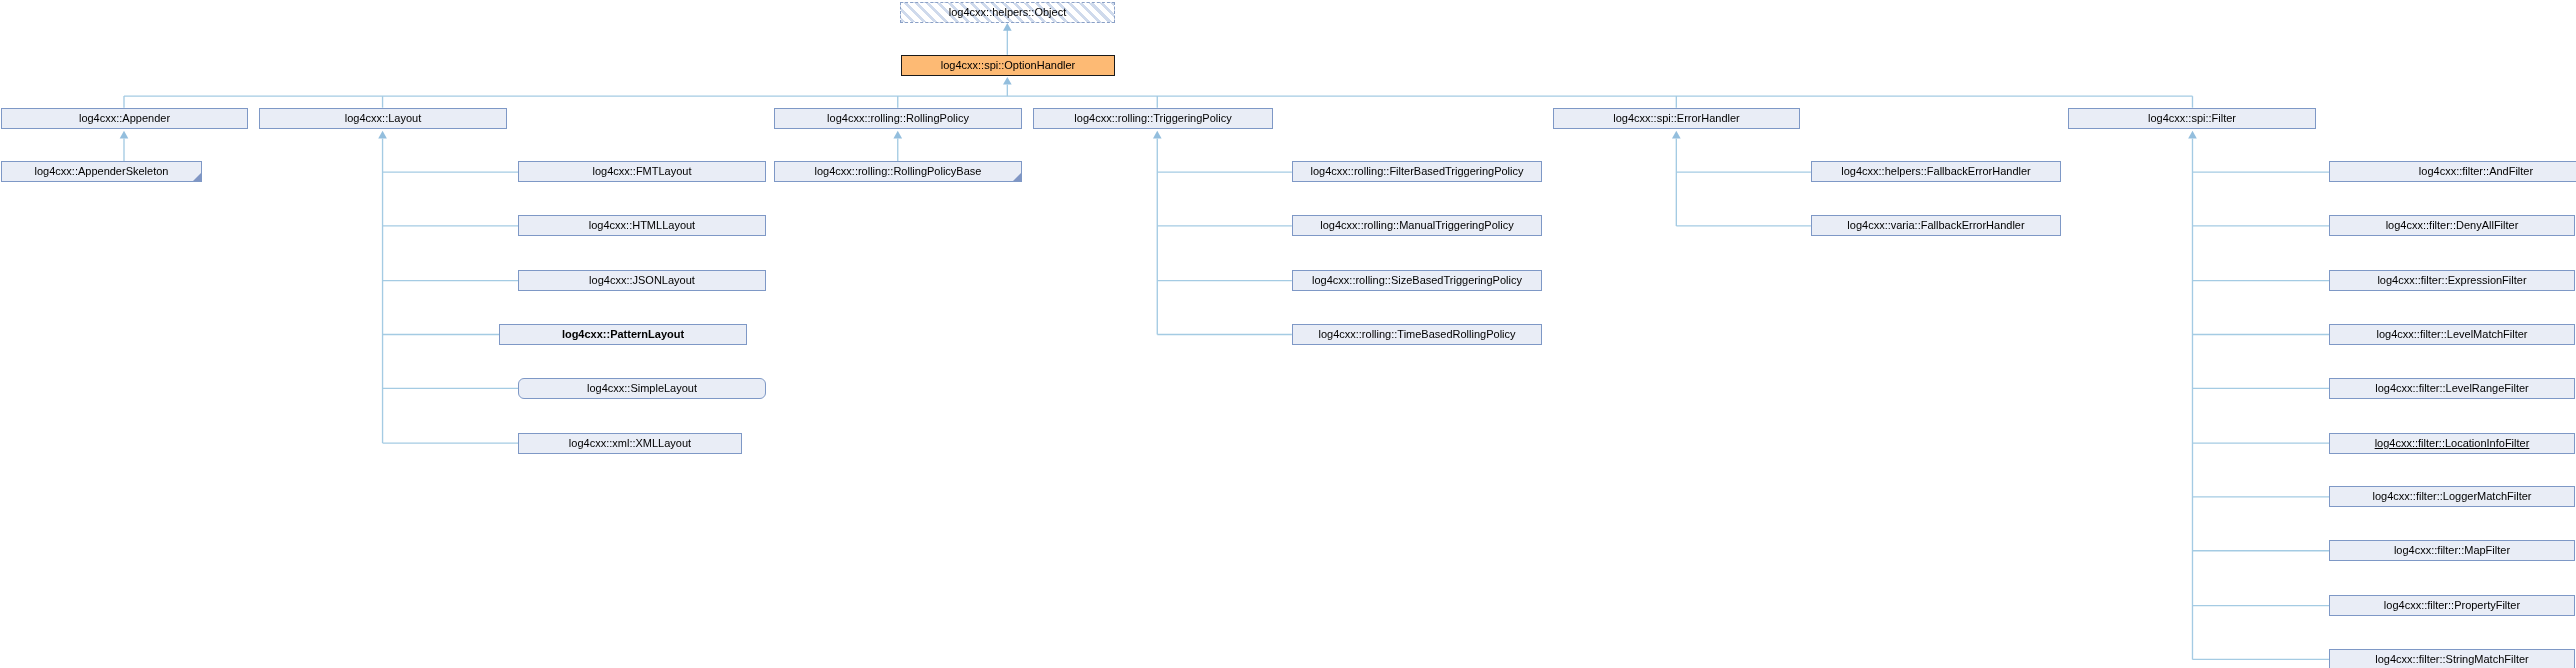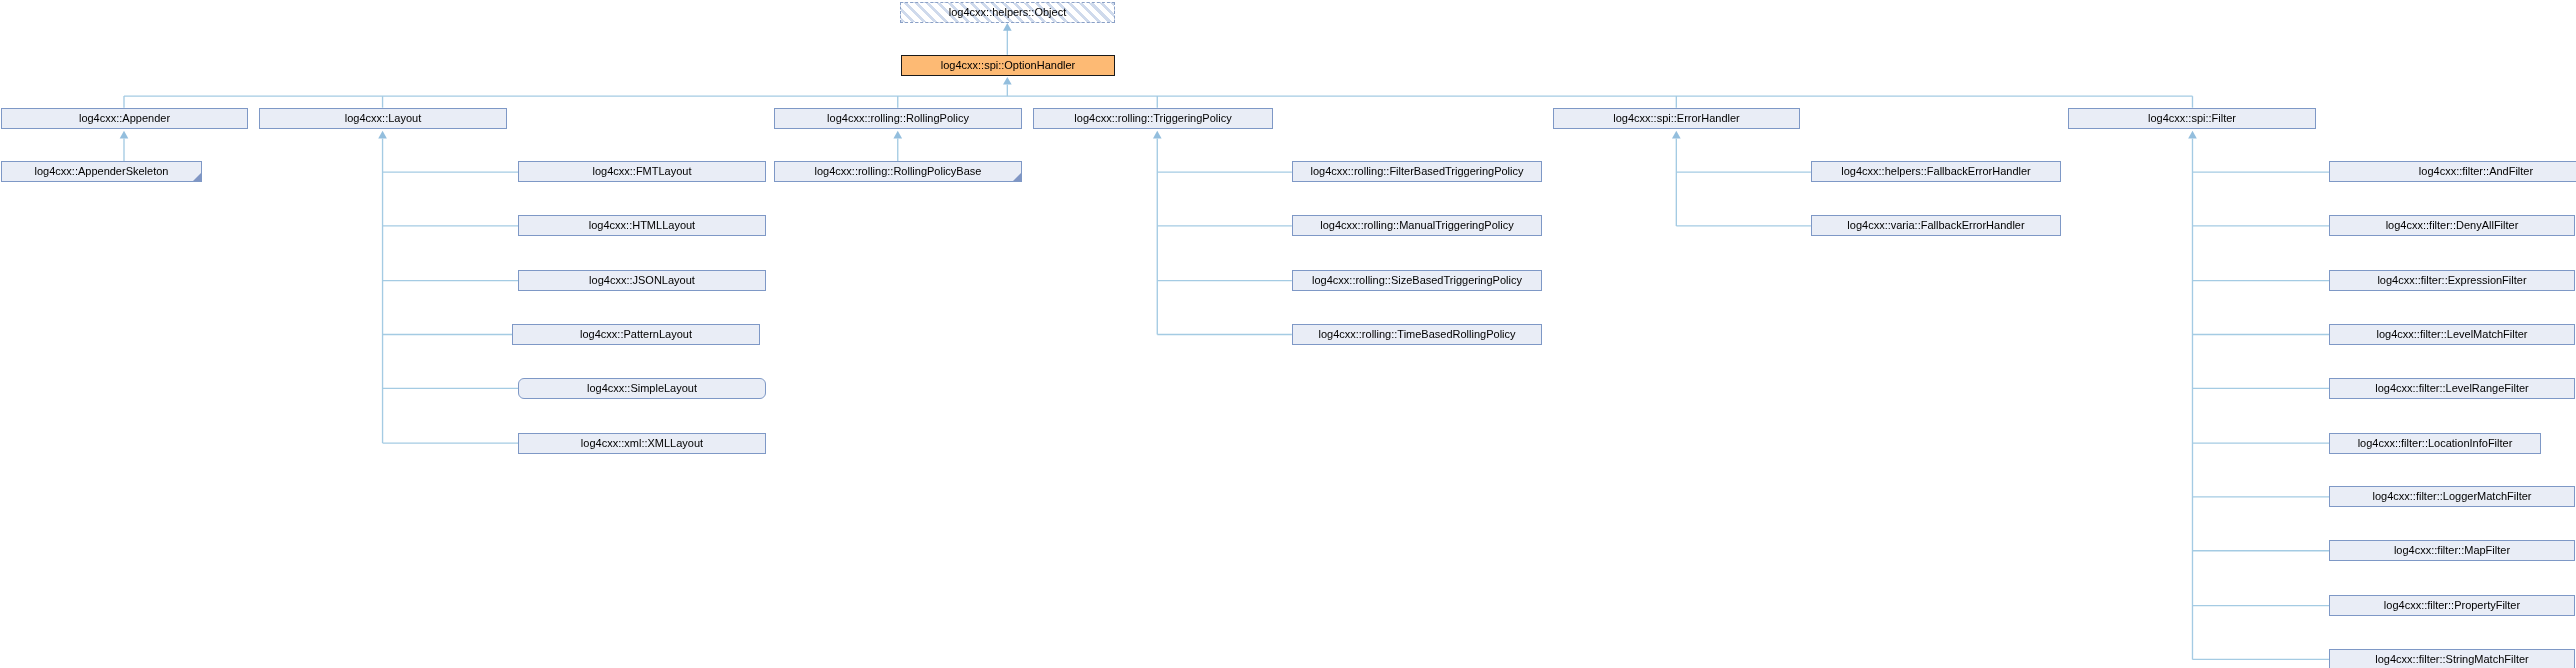--- a/index.html
+++ b/index.html
@@ -108,42 +108,42 @@
   <div class="node" style="left:2068px;top:108px;width:248px;">log4cxx::spi::Filter</div>
 
   <div class="node" style="left:1px;top:161px;width:201px;text-align:right;">
     <span>log4cxx::AppenderSkeleton</span>
     <span class="fold"></span>
   </div>
 
   <div class="node" style="left:518px;top:161px;width:248px;">log4cxx::FMTLayout</div>
   <div class="node" style="left:518px;top:215px;width:248px;">log4cxx::HTMLLayout</div>
   <div class="node" style="left:518px;top:270px;width:248px;">log4cxx::JSONLayout</div>
-  <div class="node" style="left:512px;top:324px;width:248px;">log4cxx::PatternLayout</div>
+  <div class="node" style="left:499px;top:324px;width:248px;font-weight:bold;">log4cxx::PatternLayout</div>
   <div class="node" style="left:518px;top:378px;width:248px;border-radius:6px;">log4cxx::SimpleLayout</div>
-  <div class="node" style="left:518px;top:433px;width:248px;text-align:right;">log4cxx::xml::XMLLayout</div>
+  <div class="node" style="left:518px;top:433px;width:224px;text-align:right;">log4cxx::xml::XMLLayout</div>
 
   <div class="node" style="left:774px;top:161px;width:248px;">
     <span>log4cxx::rolling::RollingPolicyBase</span>
     <span class="fold"></span>
   </div>
 
   <div class="node" style="left:1292px;top:161px;width:250px;">log4cxx::rolling::FilterBasedTriggeringPolicy</div>
   <div class="node" style="left:1292px;top:215px;width:250px;">log4cxx::rolling::ManualTriggeringPolicy</div>
   <div class="node" style="left:1292px;top:270px;width:250px;">log4cxx::rolling::SizeBasedTriggeringPolicy</div>
   <div class="node" style="left:1292px;top:324px;width:250px;">log4cxx::rolling::TimeBasedRollingPolicy</div>
 
   <div class="node" style="left:1811px;top:161px;width:250px;">log4cxx::helpers::FallbackErrorHandler</div>
   <div class="node" style="left:1811px;top:215px;width:250px;">log4cxx::varia::FallbackErrorHandler</div>
 
   <div class="node" style="left:2329px;top:161px;width:294px;">log4cxx::filter::AndFilter</div>
   <div class="node" style="left:2329px;top:215px;width:246px;">log4cxx::filter::DenyAllFilter</div>
   <div class="node" style="left:2329px;top:270px;width:246px;">log4cxx::filter::ExpressionFilter</div>
   <div class="node" style="left:2329px;top:324px;width:246px;">log4cxx::filter::LevelMatchFilter</div>
   <div class="node" style="left:2329px;top:378px;width:246px;">log4cxx::filter::LevelRangeFilter</div>
-  <div class="node" style="left:2329px;top:433px;width:212px;">log4cxx::filter::LocationInfoFilter</div>
+  <div class="node" style="left:2329px;top:433px;width:246px;text-decoration:underline;">log4cxx::filter::LocationInfoFilter</div>
   <div class="node" style="left:2329px;top:486px;width:246px;">log4cxx::filter::LoggerMatchFilter</div>
   <div class="node" style="left:2329px;top:540px;width:246px;">log4cxx::filter::MapFilter</div>
   <div class="node" style="left:2329px;top:595px;width:246px;">log4cxx::filter::PropertyFilter</div>
   <div class="node" style="left:2329px;top:649px;width:246px;">log4cxx::filter::StringMatchFilter</div>
 
 </div>
 
 
 </body></html>

